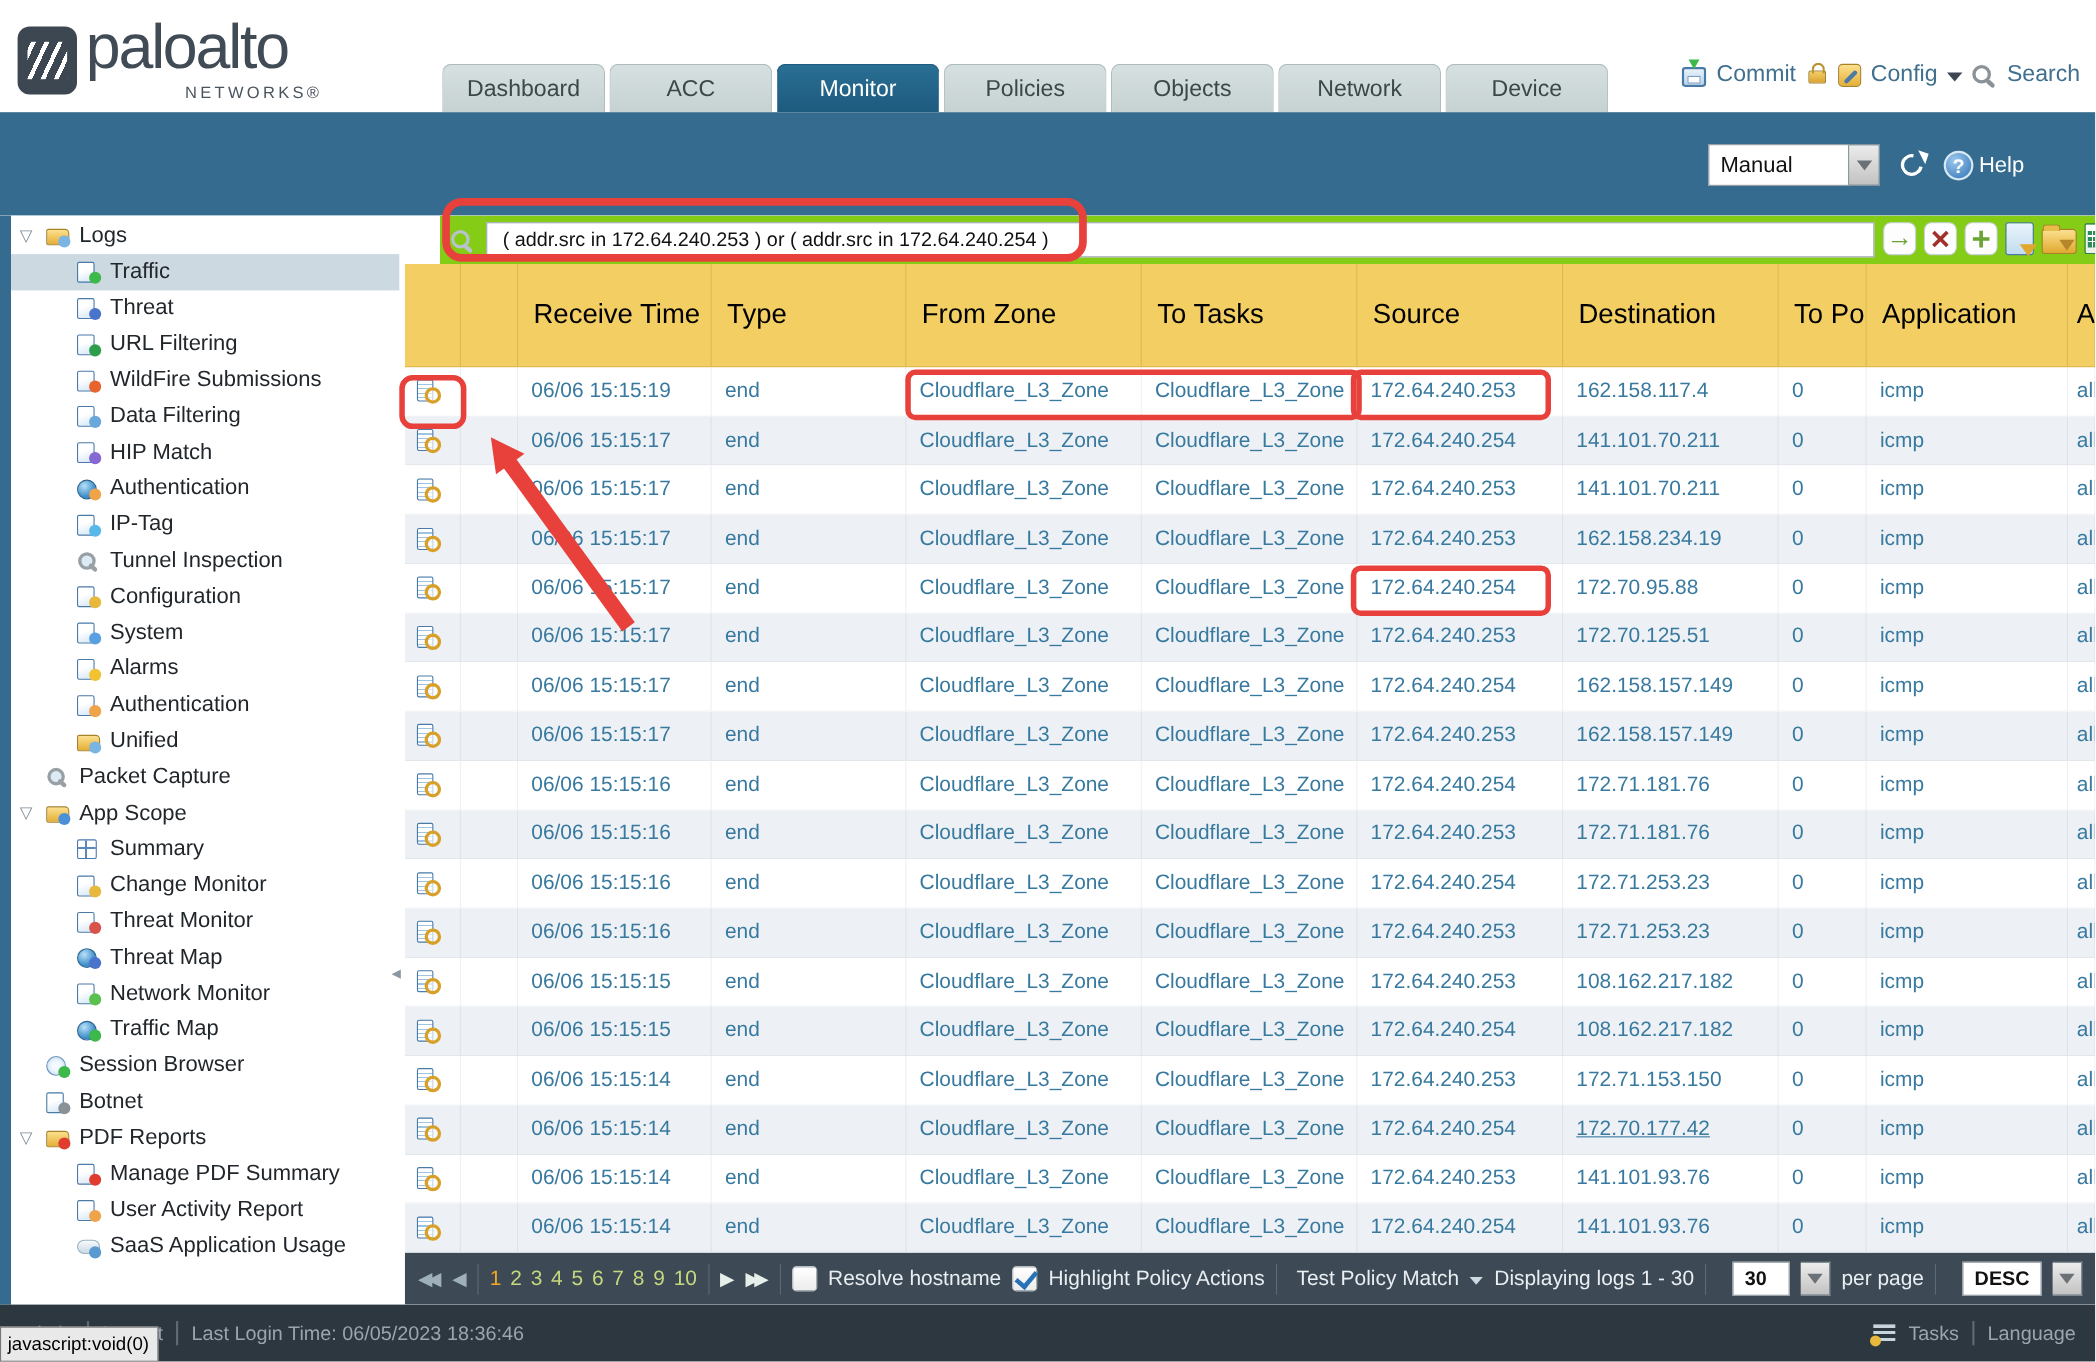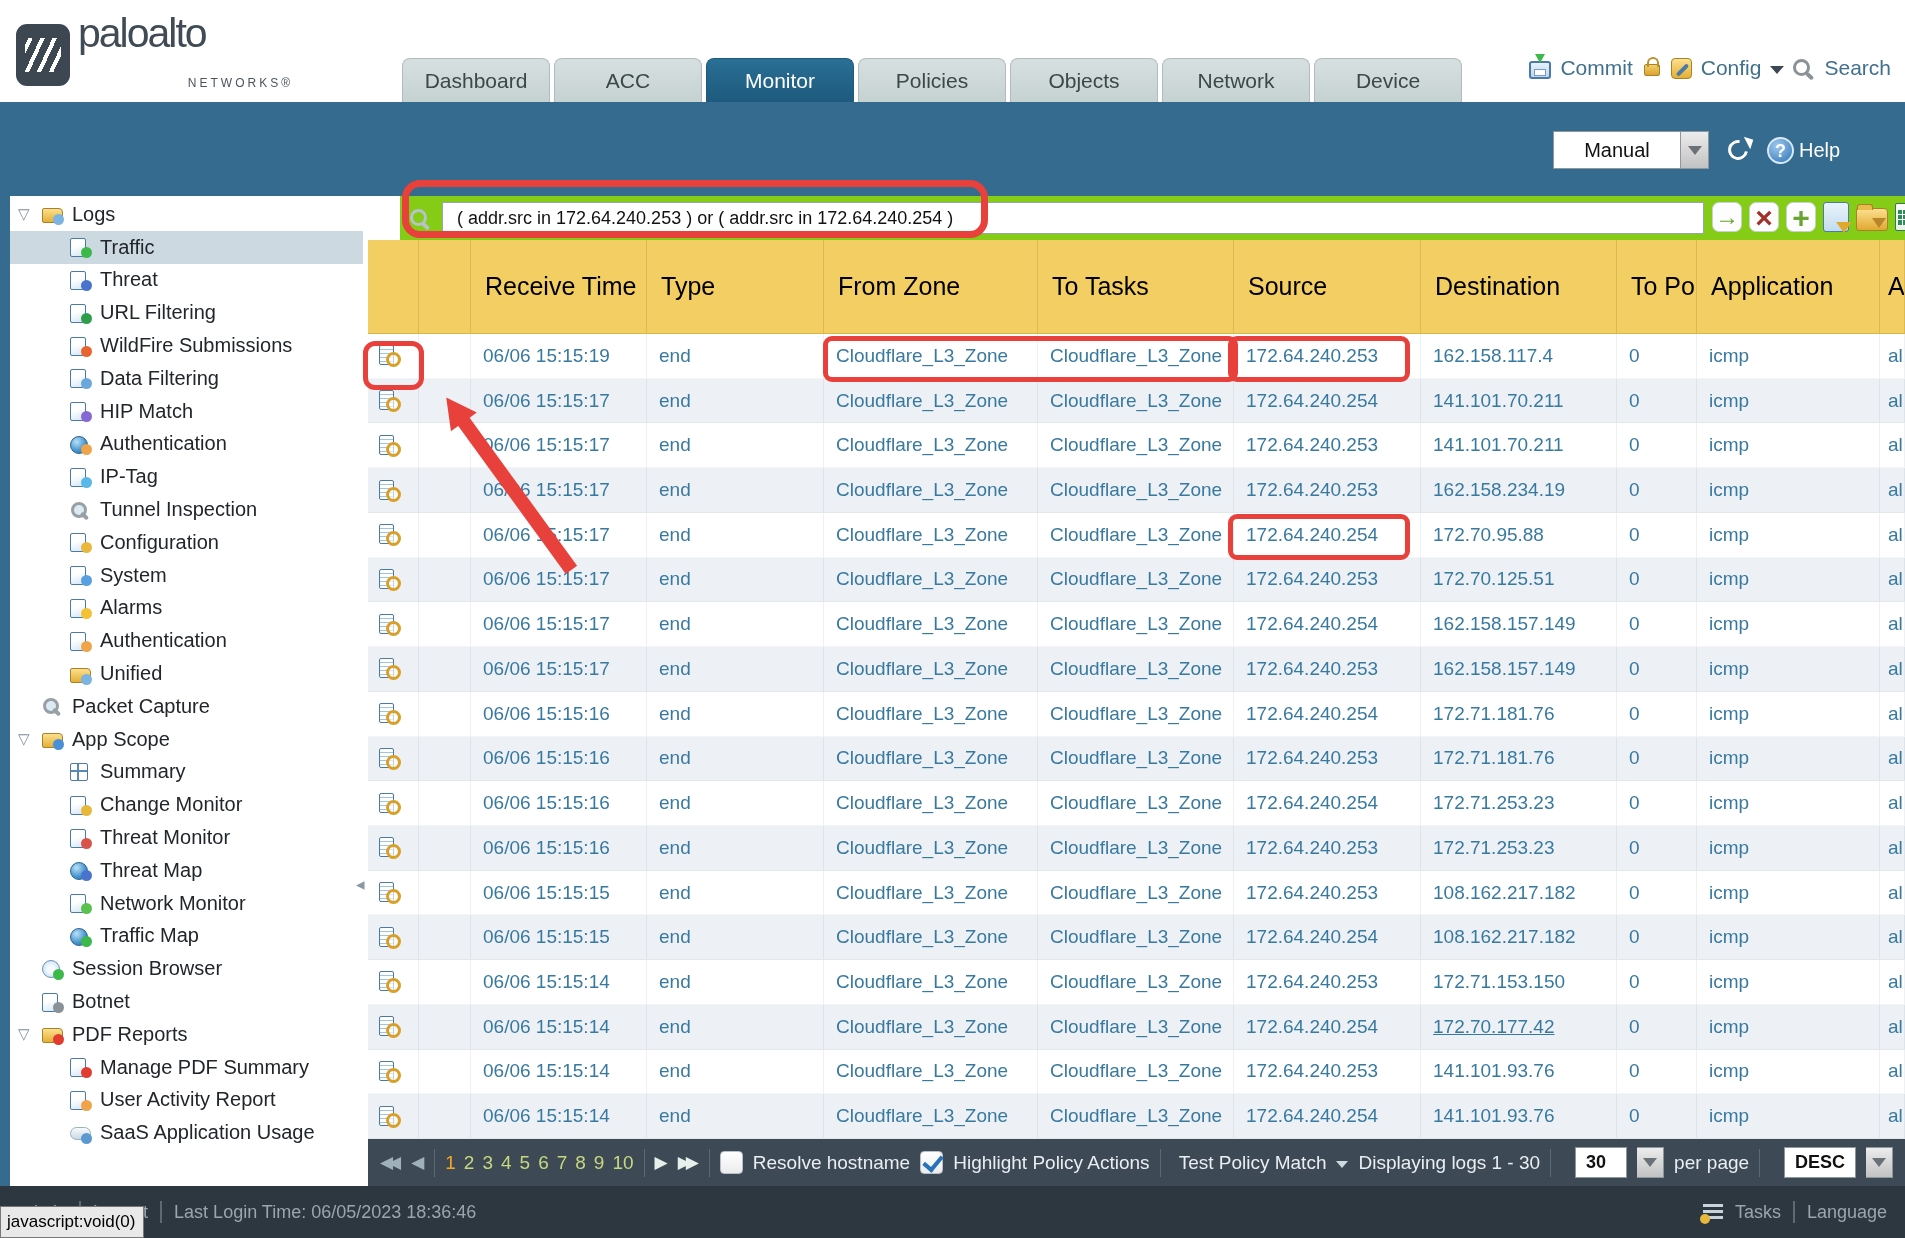--- a/index.html
+++ b/index.html
@@ -6,22 +6,22 @@
   *{box-sizing:border-box;font-family:"Liberation Sans",sans-serif;}
   .screen{position:relative;width:1905px;height:1238px;background:#fff;overflow:hidden;}
 
   
   .topbar{position:absolute;left:0;top:0;width:1905px;height:102px;background:#fff;}
   .logo{position:absolute;left:16px;top:24px;display:flex;}
   .logo-mark{width:54px;height:62px;background:#3d4752;border-radius:11px;position:relative;overflow:hidden;}
   .logo-bars{position:absolute;left:9px;top:14px;right:9px;bottom:14px;
     background:repeating-linear-gradient(115deg,transparent 0 3px,#fff 3px 7px,transparent 7px 11px);}
   .logo-text{position:relative;width:215px;margin-left:8px;}
-  .brand{position:absolute;left:0;top:-14px;font-size:41px;color:#414b55;letter-spacing:-2px;}
-  .brand-sub{position:absolute;right:0;top:52px;font-size:12px;letter-spacing:3px;color:#4a545e;}
+  .brand{position:absolute;left:0;top:-14px;font-size:57px;color:#414b55;letter-spacing:-2px;}
+  .brand-sub{position:absolute;right:0;top:52px;font-size:15px;letter-spacing:3px;color:#4a545e;}
   .tabs{position:absolute;left:402px;bottom:0;display:flex;gap:4px;}
   .tab{width:148px;height:44px;line-height:44px;text-align:center;font-size:21px;color:#3c4747;
     background:linear-gradient(#d6e0e0,#c6d1d1);border:1px solid #b0bcbc;border-bottom:none;
     border-radius:8px 8px 0 0;}
   .tab.active{background:linear-gradient(#2a6f94,#1d5a7e);color:#fff;border-color:#1d5a7e;}
   .top-actions{position:absolute;right:14px;top:56px;display:flex;align-items:center;gap:9px;
     font-size:21px;color:#41708f;}
   .commit-icon{width:22px;height:18px;position:relative;background:linear-gradient(#e8f2fa,#bcd6ec);
     border:2px solid #4a7aa8;border-radius:3px;margin-top:4px;}
   .commit-icon::before{content:"";position:absolute;left:4px;top:-9px;border-left:5px solid transparent;
@@ -40,21 +40,21 @@
   .search-icon{width:22px;height:22px;position:relative;}
   .search-icon::before{content:"";position:absolute;left:0;top:2px;width:11px;height:11px;border-radius:50%;
     border:3px solid #8a9298;}
   .search-icon::after{content:"";position:absolute;right:1px;bottom:1px;width:9px;height:4px;background:#8a9298;
     border-radius:2px;transform:rotate(42deg);}
 
   
   .teal-band{position:absolute;left:0;top:102px;width:1905px;height:94px;background:#346b8e;}
   .band-controls{position:absolute;left:1553px;top:29px;display:flex;align-items:center;}
   .selbox{background:#fff;border:1px solid #8d979e;color:#111;display:flex;align-items:center;padding:0 10px;}
-  .selbox.manual{width:128px;height:38px;font-size:20px;justify-content:center;}
+  .selbox.manual{width:128px;height:38px;font-size:20px;}
   .selarrow{width:28px;height:38px;background:linear-gradient(#ececec,#c2c2c2);border:1px solid #8d979e;
     border-left:none;display:flex;align-items:center;justify-content:center;}
   .selarrow::before{content:"";border-left:7px solid transparent;border-right:7px solid transparent;
     border-top:9px solid #6a7278;}
   .refresh-icon{width:26px;height:26px;position:relative;margin-left:16px;}
   .refresh-icon::before{content:"";position:absolute;inset:3px;border:3.5px solid #fff;border-radius:50%;
     border-right-color:transparent;transform:rotate(-35deg);}
   .refresh-icon::after{content:"";position:absolute;right:-1px;top:1px;border-top:10px solid #fff;
     border-left:10px solid transparent;transform:rotate(18deg);}
   .help-icon{width:27px;height:27px;border-radius:50%;margin-left:16px;

